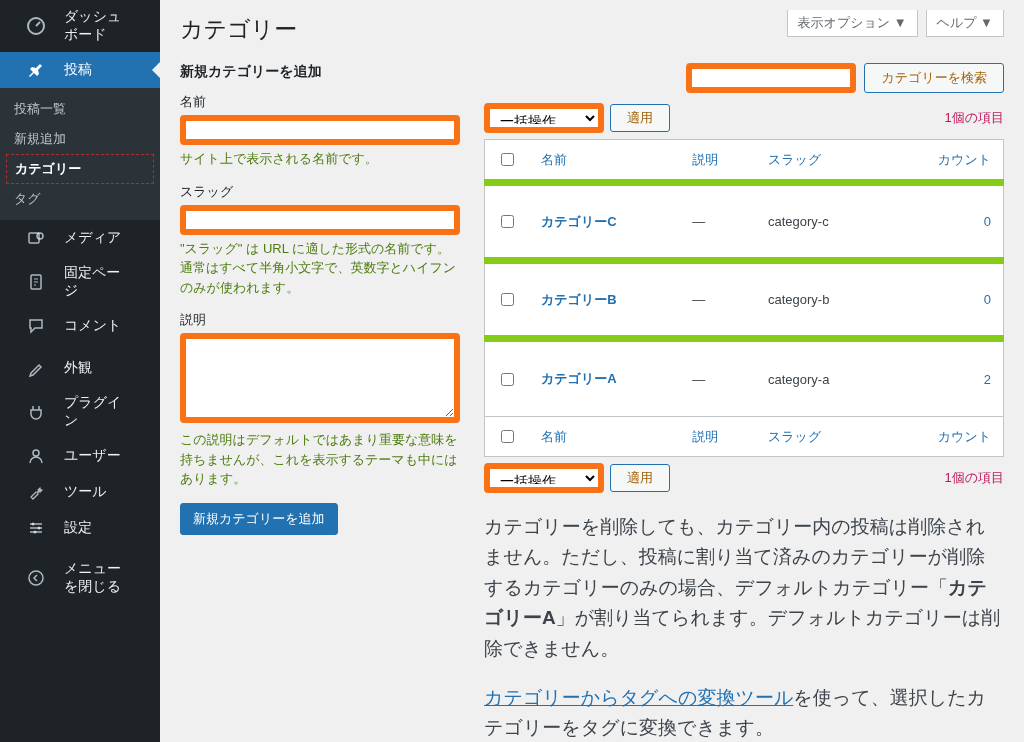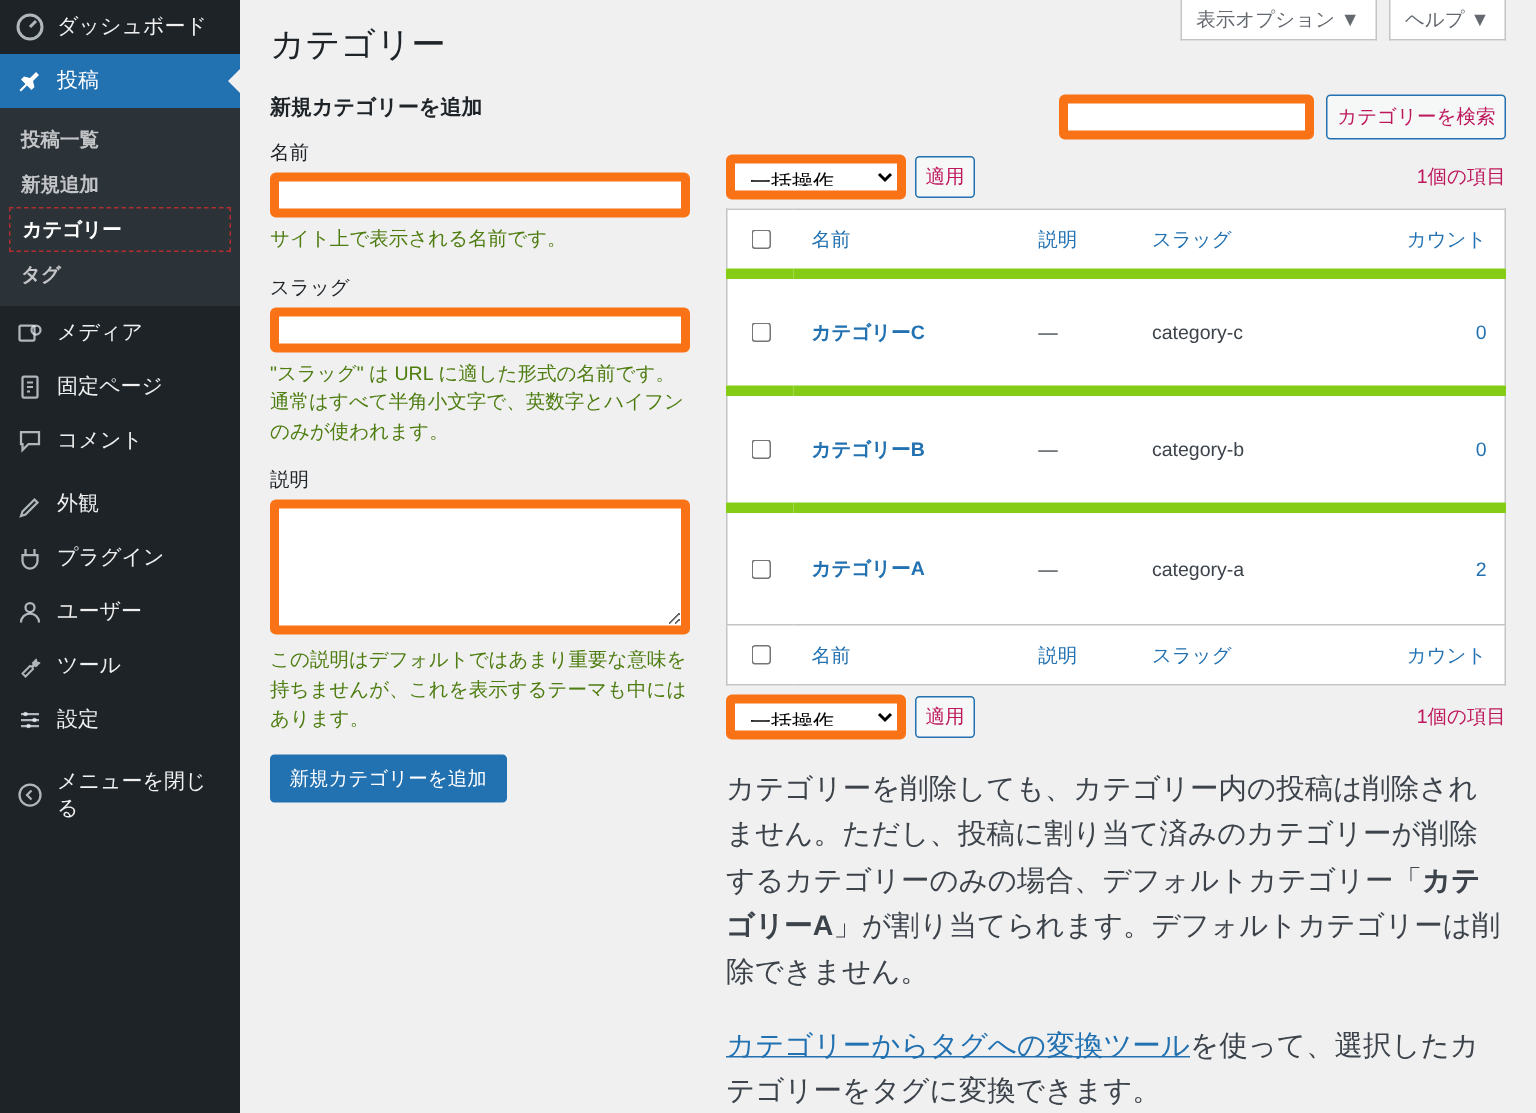--- a/index.html
+++ b/index.html
@@ -15,22 +15,22 @@
   .sidebar {
     width: 160px;
     background: #1d2327;
     color: #f0f0f1;
     flex-shrink: 0;
     user-select: none;
   }
   .nav-item {
     display: flex;
     align-items: center;
-    gap: 8px;
-    padding: 8px 10px;
+    gap: 18px;
+    padding: 8px 26px;
     color: #f0f0f1;
     font-size: 14px;
     position: relative;
   }
   .nav-item.active {
     background: #2271b1;
     color: #fff;
   }
   .nav-item.active::after {
     content: "";
@@ -45,35 +45,34 @@
     display: flex; align-items: center; justify-content: center;
     color: rgba(240,246,252,.7);
   }
   .nav-item.active .nav-icon { color: #fff; }
   .nav-group { background: #2c3338; padding: 6px 0; }
   .sub-item {
     display: block;
     padding: 6px 14px;
     color: #c3c4c7;
     font-size: 13px;
-    font-weight: bold;
   }
   .sub-item.current {
     color: #fff;
     font-weight: 600;
     border: 1px dashed #b32d2e;
     margin: 0 6px;
     padding: 5px 8px;
   }
   .nav-sep { height: 6px; background: #1d2327; }
   
   .main { flex: 1; position: relative; padding: 0 20px 20px 20px; overflow: hidden; }
   .screen-meta {
     position: absolute;
-    top: 0; right: 20px;
+    top: 10px; right: 20px;
     display: flex;
     gap: 8px;
   }
   .screen-meta .tab {
     border: 1px solid #c3c4c7;
     border-top: none;
     padding: 4px 10px;
     background: #fff;
     font-size: 13px;
     color: #646970;
@@ -121,24 +120,24 @@
     background: #2271b1;
     color: #fff;
     border: 1px solid #2271b1;
     border-radius: 3px;
     padding: 6px 12px;
     font-size: 13px;
     cursor: pointer;
   }
   .button-secondary {
     background: #f6f7f7;
-    color: #be185d;
+    color: #a16207;
     border: 1px solid #2271b1;
     border-radius: 3px;
-    padding: 4px 6px;
+    padding: 4px 16px;
     font-size: 13px;
     cursor: pointer;
   }
   
   .search-row {
     display: flex;
     justify-content: flex-end;
     gap: 8px;
     margin-bottom: 10px;
   }

